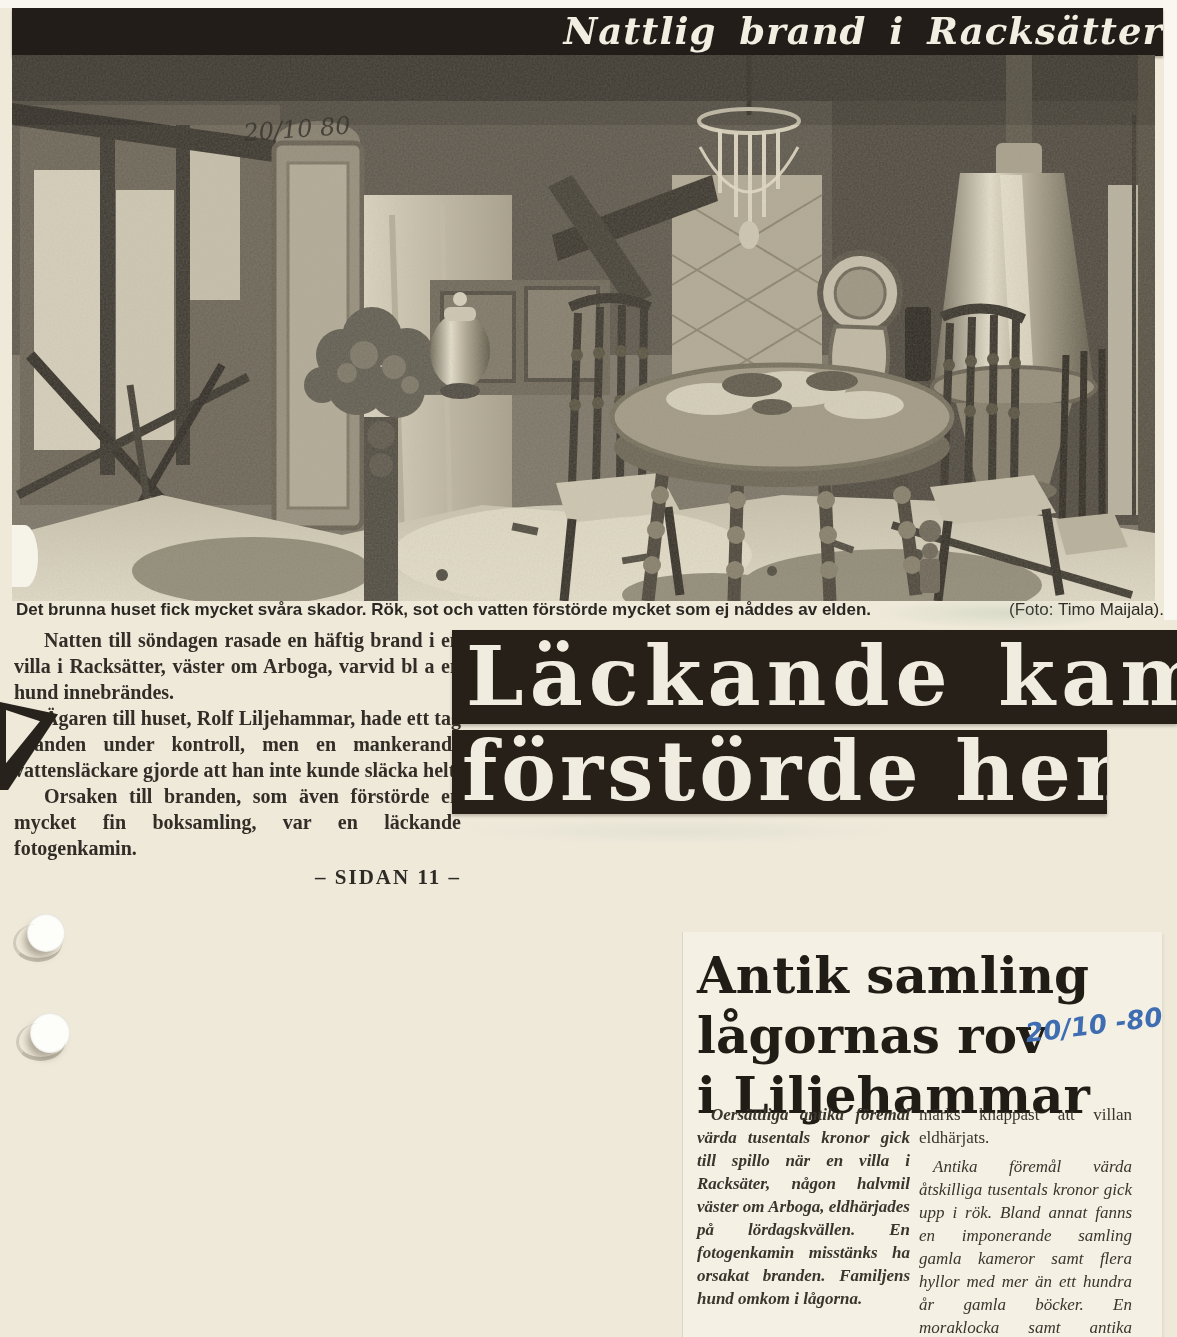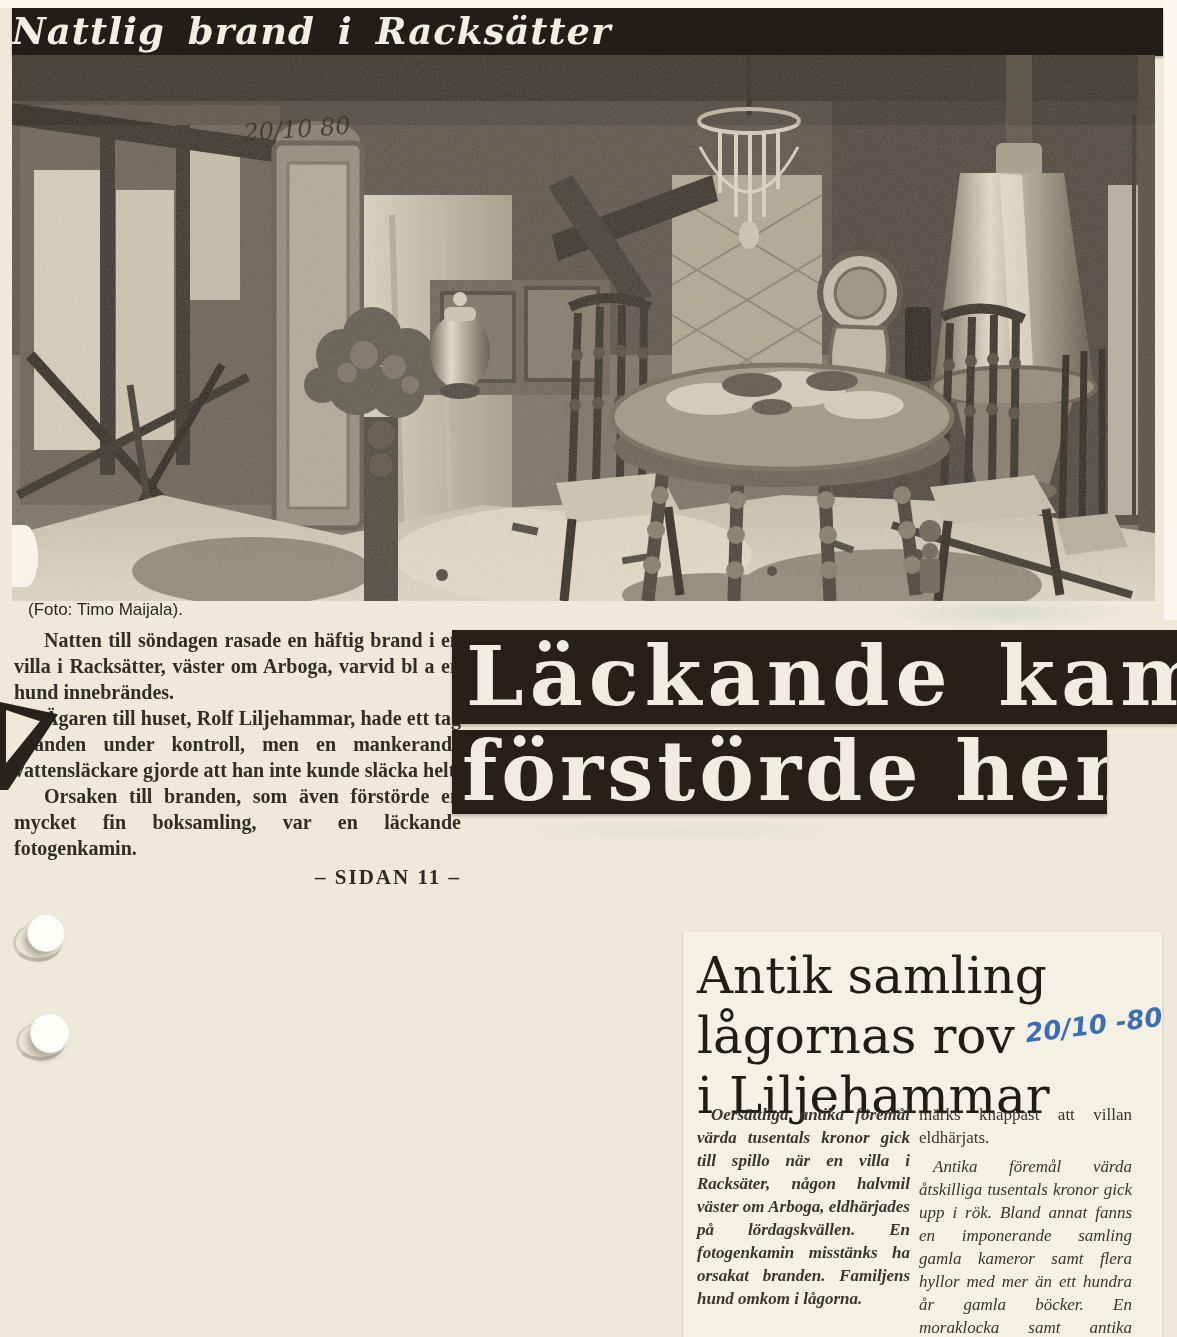--- a/index.html
+++ b/index.html
@@ -3,21 +3,21 @@
 <meta charset="utf-8">
 <style>
   html,body{margin:0;padding:0;background:#e8e2d2;}
   #page{position:relative;width:1177px;height:1337px;overflow:hidden;
         background:#efe9da;font-family:"Liberation Serif",serif;}
   .scan-top{position:absolute;left:0;top:0;width:1177px;height:8px;background:#f8f6ee;}
   .scan-right{position:absolute;right:0;top:0;width:13px;height:620px;background:#f9f7f0;}
 
   
   .top-banner{position:absolute;left:12px;top:8px;width:1151px;height:48px;
-     background:#221d18;text-align:left;overflow:hidden;
+     background:#221d18;text-align:right;overflow:hidden;
      box-shadow:0 2px 2px rgba(60,50,40,.35);}
   .top-banner span{color:#f2eee1;font-family:"DejaVu Serif",serif;
      font-style:italic;font-weight:bold;font-size:37px;line-height:47px;
      letter-spacing:1px;word-spacing:9px;white-space:nowrap;}
 
   
   .photo{position:absolute;left:12px;top:55px;width:1143px;height:546px;
      background:#7b7466;overflow:hidden;}
   .tear{position:absolute;background:#f6f3e9;}
   .tear1{left:0;top:470px;width:26px;height:62px;border-radius:0 60% 55% 0;}
@@ -58,21 +58,21 @@
   .hole1{left:27px;top:914px;width:38px;height:38px;}
   .hole2{left:30px;top:1013px;width:40px;height:40px;}
   .hole:after{content:"";position:absolute;left:-14px;top:10px;width:46px;height:34px;
      border-bottom:4px solid rgba(120,112,96,.4);border-left:3px solid rgba(120,112,96,.25);
      border-radius:50%;}
 
   
   .clip2{position:absolute;left:683px;top:932px;width:479px;height:405px;
      background:#f4f0e3;box-shadow:-1px 0 0 #dcd5c3,1px 2px 3px rgba(90,80,65,.12);}
   .a2-head{position:absolute;left:14px;top:14px;width:430px;color:#201c16;
-     font-family:"DejaVu Serif",serif;font-weight:normal;font-size:50px;line-height:60px;
+     font-family:"DejaVu Serif",serif;font-weight:bold;font-size:50px;line-height:60px;
      letter-spacing:0;}
   .blue-date{position:absolute;left:342px;top:78px;color:#3e6db2;
      font-family:"DejaVu Sans",sans-serif;font-style:italic;font-weight:bold;
      font-size:26px;transform:rotate(-7deg);white-space:nowrap;}
   .a2col{position:absolute;top:171px;color:#3a352d;}
   .a2col p{margin:0;font-size:17px;line-height:23px;text-align:justify;}
   .a2col p.ind{text-indent:14px;font-style:italic;}
   .a2col p + p{margin-top:6px;}
   .a2c1{left:14px;width:213px;}
   .a2c1 .b{font-weight:bold;}
@@ -351,20 +351,21 @@
       <rect width="1143" height="546" filter="url(#grain)" opacity="0.55"></rect>
       <rect width="1143" height="70" fill="#000" opacity="0.10"></rect>
 
       <text x="232" y="86" font-size="24" fill="#3a372f" font-style="italic" font-family="DejaVu Serif, serif" opacity="0.85" transform="rotate(-4 232 86)">20/10 80</text>
     </svg>
     <div class="tear tear1"></div>
     
   </div>
 
   <div class="caption-row">
+    <span class="cap">Det brunna huset fick mycket svåra skador. Rök, sot och vatten förstörde mycket som ej nåddes av elden.</span>
     <span class="credit">(Foto: Timo Maijala).</span>
   </div>
 
   <div class="lead">
     <p>Natten till söndagen rasade en häftig brand i en villa i Racksätter, väster om Arboga, varvid bl a en hund innebrändes.</p>
     <p>Ägaren till huset, Rolf Liljehammar, hade ett tag branden under kontroll, men en mankerande vattensläckare gjorde att han inte kunde släcka helt.</p>
     <p>Orsaken till branden, som även förstörde en mycket fin boksamling, var en läckande fotogenkamin.</p>
     <div class="page-ref">– SIDAN 11 –</div>
   </div>
 

